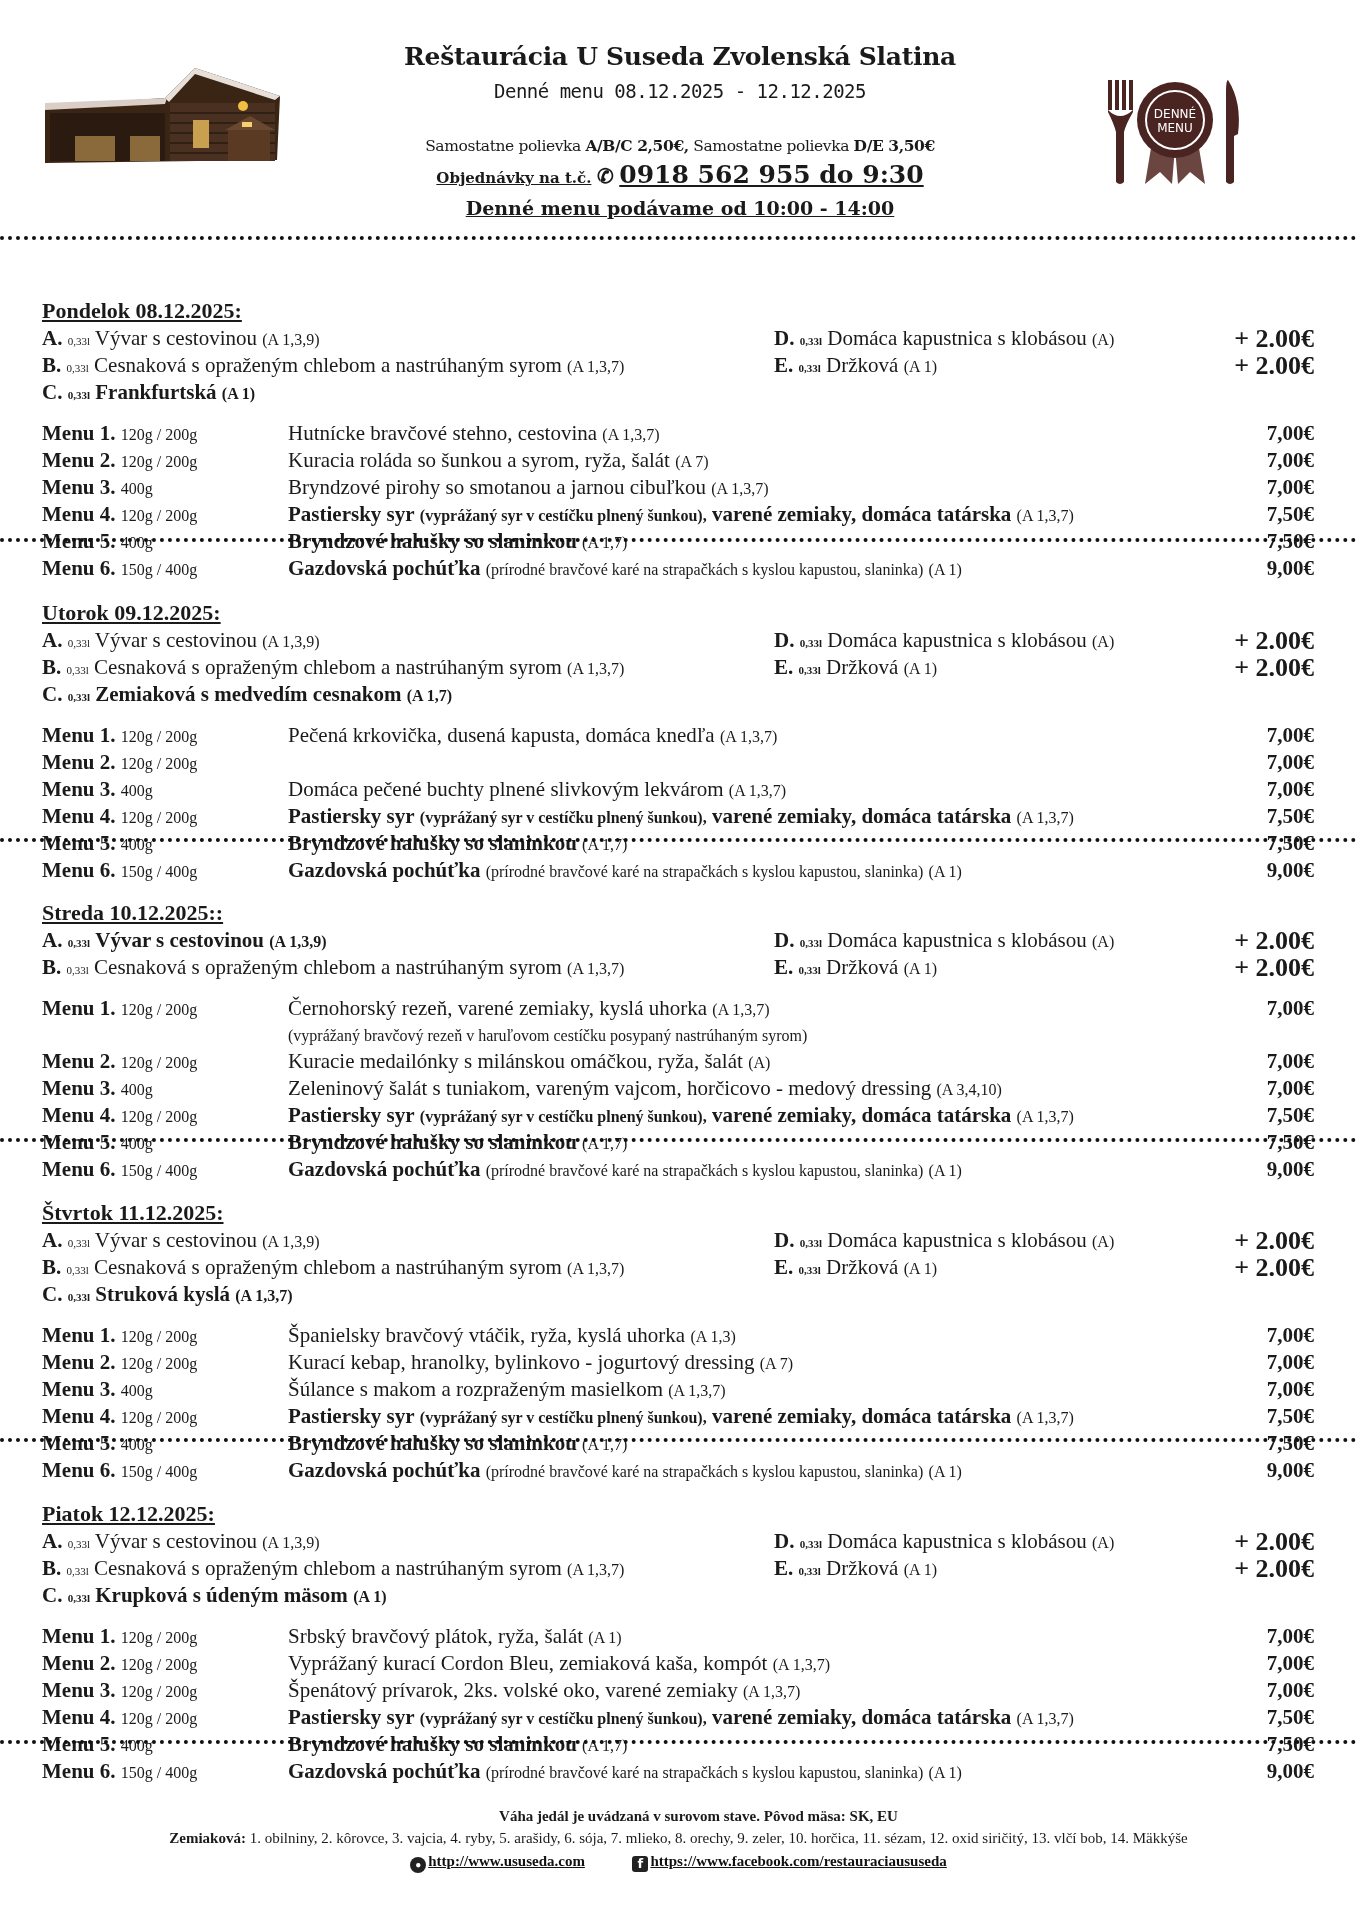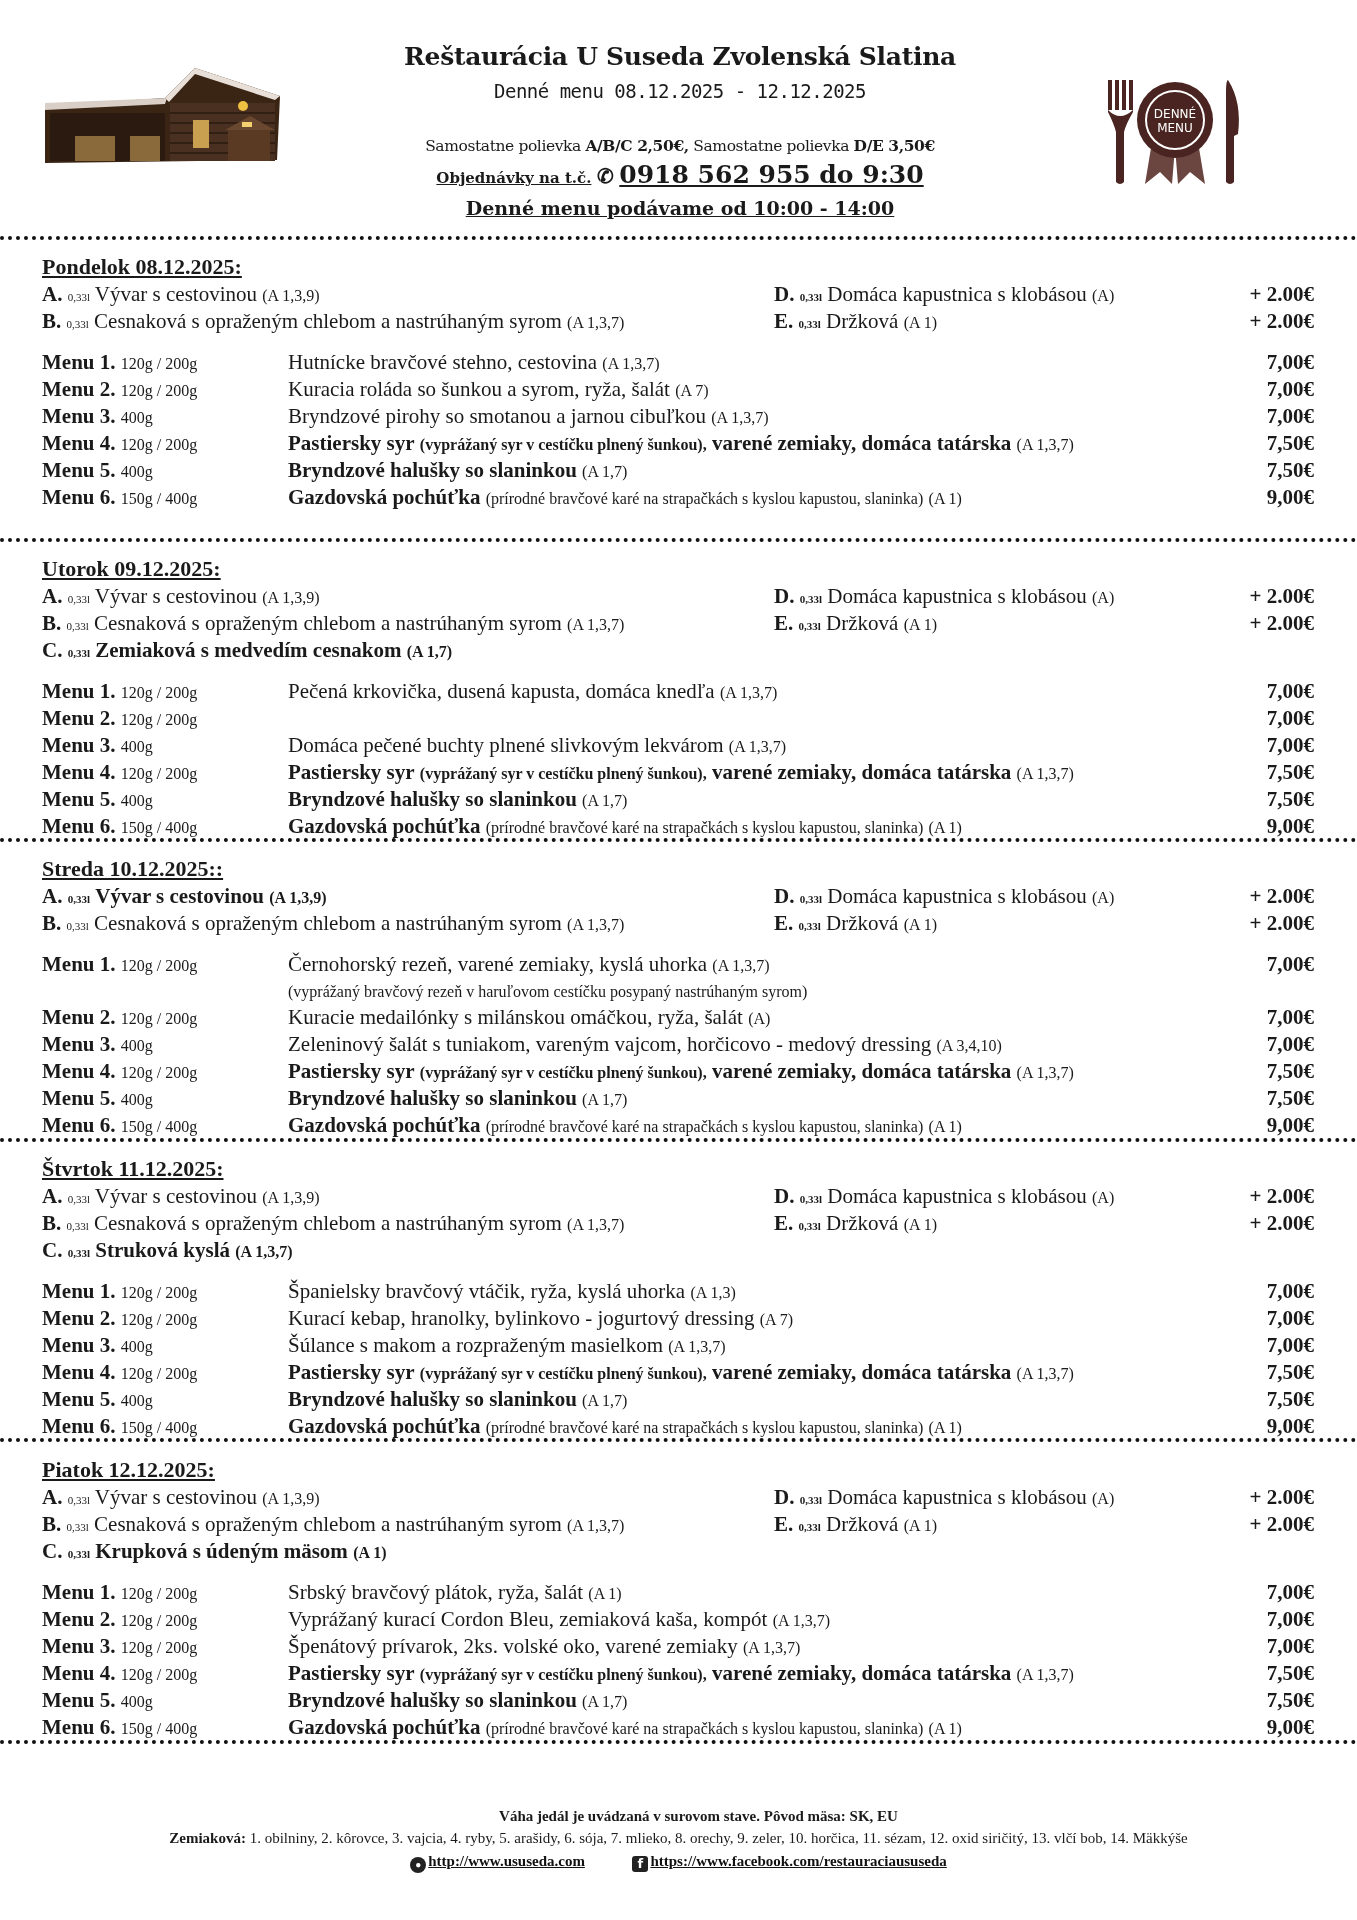--- a/index.html
+++ b/index.html
@@ -13,31 +13,31 @@
   .h-dates { top:80px; font-family:"DejaVu Sans Mono", monospace; font-size:19px; letter-spacing:-0.5px; }
   .h-soup { top:109px; font-family:"DejaVu Serif", serif; font-weight:bold; font-size:16px; }
   .h-prices { top:136px; font-family:"DejaVu Serif", serif; font-size:15.5px; letter-spacing:-0.4px; }
   .h-prices b { font-weight:bold;margin-top:46px; }
   .h-orders { top:160px; font-family:"DejaVu Serif", serif; font-weight:bold; }
   .h-orders .lbl { font-size:15px; text-decoration:underline; }
   .h-orders .num { font-size:25px; text-decoration:underline; }
   .h-orders .phone { font-size:20px; }
   .h-hours { top:197px; font-family:"DejaVu Serif", serif; font-weight:bold; font-size:19px; text-decoration:underline; }
   .sep { position:absolute; left:0; width:1357px; height:0; border-top:4px dotted #111; }
-  .day { position:absolute; left:42px; width:1272px; }
+  .day { position:absolute; left:42px; width:1272px;margin-top:44px; }
   .day-title { font-weight:bold; font-size:22px; text-decoration:underline; height:29px; line-height:29px; }
   .row { position:relative; height:27px; line-height:27px; font-size:21px; white-space:nowrap; }
   .row .lbl { font-weight:bold; }
   .row .vol { font-size:11px; }
   .row .vol.b { font-weight:bold; }
   .row .al { font-size:16px; }
   .row .al.b { font-weight:bold; }
   .row .name.b { font-weight:bold; }
   .soupR { position:absolute; left:732px; top:0; }
-  .soupP { position:absolute; right:0; top:0; font-weight:bold; font-size:21px; }
+  .soupP { position:absolute; right:0; top:0; font-weight:bold; font-size:26px; }
   .gap { height:14px; }
   .menu-lbl { position:absolute; left:0; top:0; }
   .menu-lbl .m { font-weight:bold; font-size:21px; }
   .menu-lbl .w { font-size:16px; }
   .menu-desc { position:absolute; left:246px; top:0; }
   .menu-desc .b { font-weight:bold; }
   .menu-desc .sm { font-size:16px; }
   .menu-desc .smb { font-size:16px; font-weight:bold; }
   .menu-price { position:absolute; right:0; top:0; font-weight:bold; }
   .subnote { position:absolute; left:246px; top:0; font-size:16px; }
@@ -106,20 +106,21 @@
   </svg>
 </div>
 
 <div class="sep" style="top:236px;"></div>
 
 <div id="days">
     <div class="day" style="top:252px;">
       <div class="day-title">Pondelok 08.12.2025:</div>
       <div class="row"><span class="lbl">A.</span> <span class="vol">0,33l</span> <span class="name">Vývar s cestovinou</span> <span class="al">(A 1,3,9)</span><span class="soupR"><span class="lbl">D.</span> <span class="vol b">0,33l</span> <span class="name">Domáca kapustnica s klobásou</span> <span class="al">(A)</span></span><span class="soupP">+ 2.00€</span></div>
       <div class="row"><span class="lbl">B.</span> <span class="vol">0,33l</span> <span class="name">Cesnaková s opraženým chlebom a nastrúhaným syrom</span> <span class="al">(A 1,3,7)</span><span class="soupR"><span class="lbl">E.</span> <span class="vol b">0,33l</span> <span class="name">Držková</span> <span class="al">(A 1)</span></span><span class="soupP">+ 2.00€</span></div>
+      <div class="row"><span class="lbl">C.</span> <span class="vol b">0,33l</span> <span class="name b">Frankfurtská</span> <span class="al b">(A 1)</span></div>
       <div class="gap"></div>
       <div class="row">
         <span class="menu-lbl"><span class="m">Menu 1.</span> <span class="w">120g / 200g</span></span>
         <span class="menu-desc"><span class="">Hutnícke bravčové stehno, cestovina</span> <span class="sm">(A 1,3,7)</span></span>
         <span class="menu-price">7,00€</span>
       </div>
       <div class="row">
         <span class="menu-lbl"><span class="m">Menu 2.</span> <span class="w">120g / 200g</span></span>
         <span class="menu-desc"><span class="">Kuracia roláda so šunkou a syrom, ryža, šalát</span> <span class="sm">(A 7)</span></span>
         <span class="menu-price">7,00€</span>

